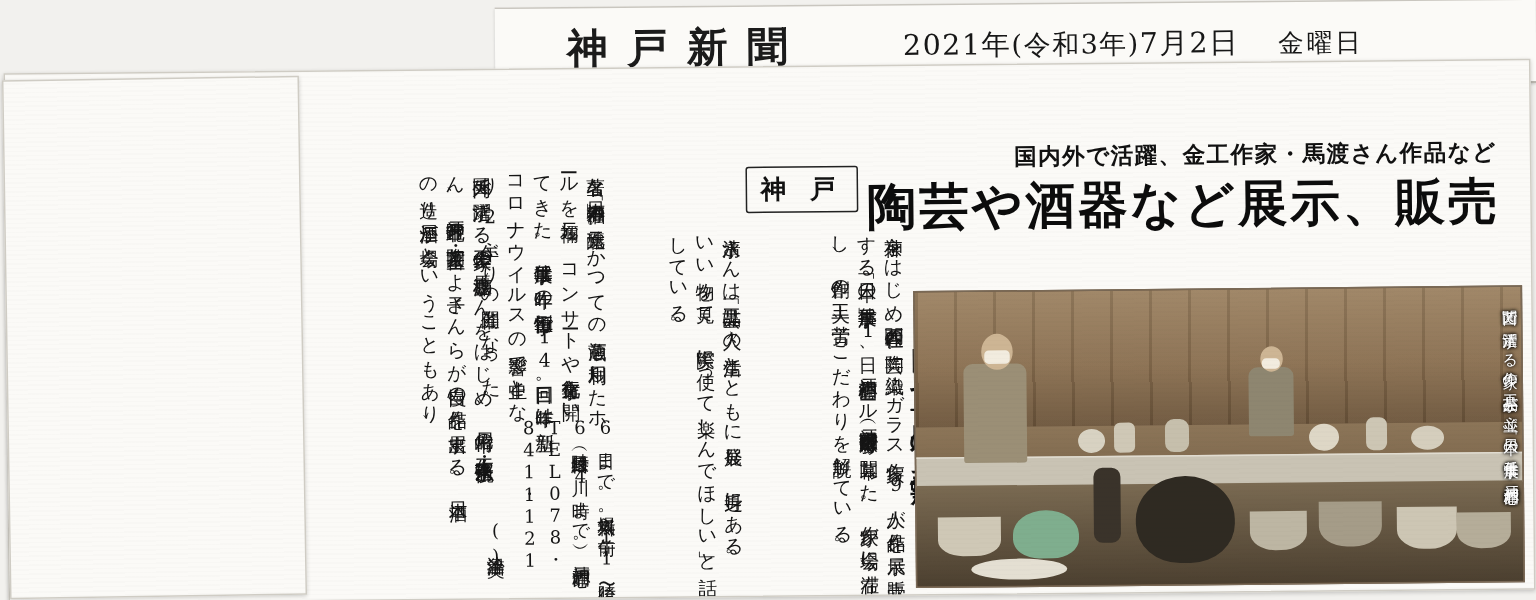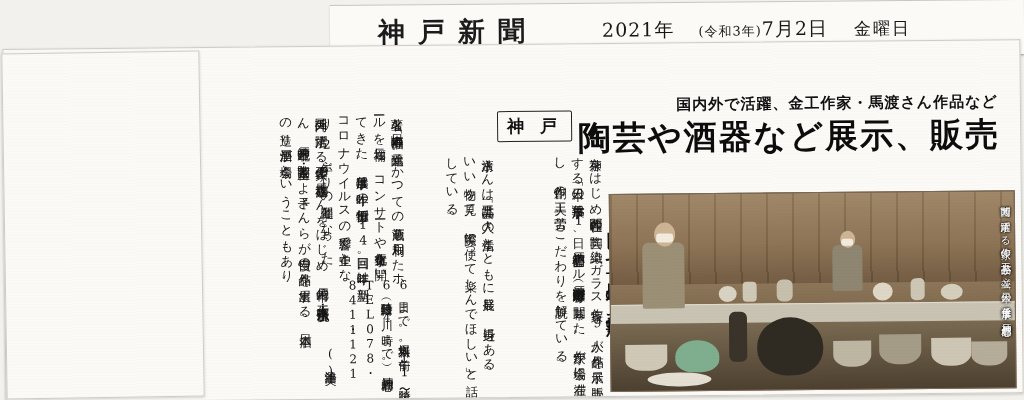--- a/index.html
+++ b/index.html
@@ -35,21 +35,21 @@
     font-size:27px;font-weight:700;color:#1b1b1b;
     letter-spacing:13px;
     margin-left:48px;
     white-space:nowrap;
   }
   .mast-date{
     font-family:"DejaVu Serif","Liberation Serif",serif;
     font-size:19px;color:#171717;white-space:nowrap;
     margin-left:64px;letter-spacing:1px;
   }
-  .mast-date .era{font-size:13px;margin-left:24px;}
+  .mast-date .era{font-size:18px;}
   .mast-day{
     font-family:"DejaVu Serif","Liberation Serif",serif;
     font-size:17px;color:#171717;margin-left:26px;letter-spacing:2px;
   }
 
   
   .sheet{
     position:absolute;
     left:4px;top:44px;width:1016px;height:352px;
     background:#fbfaf7;

